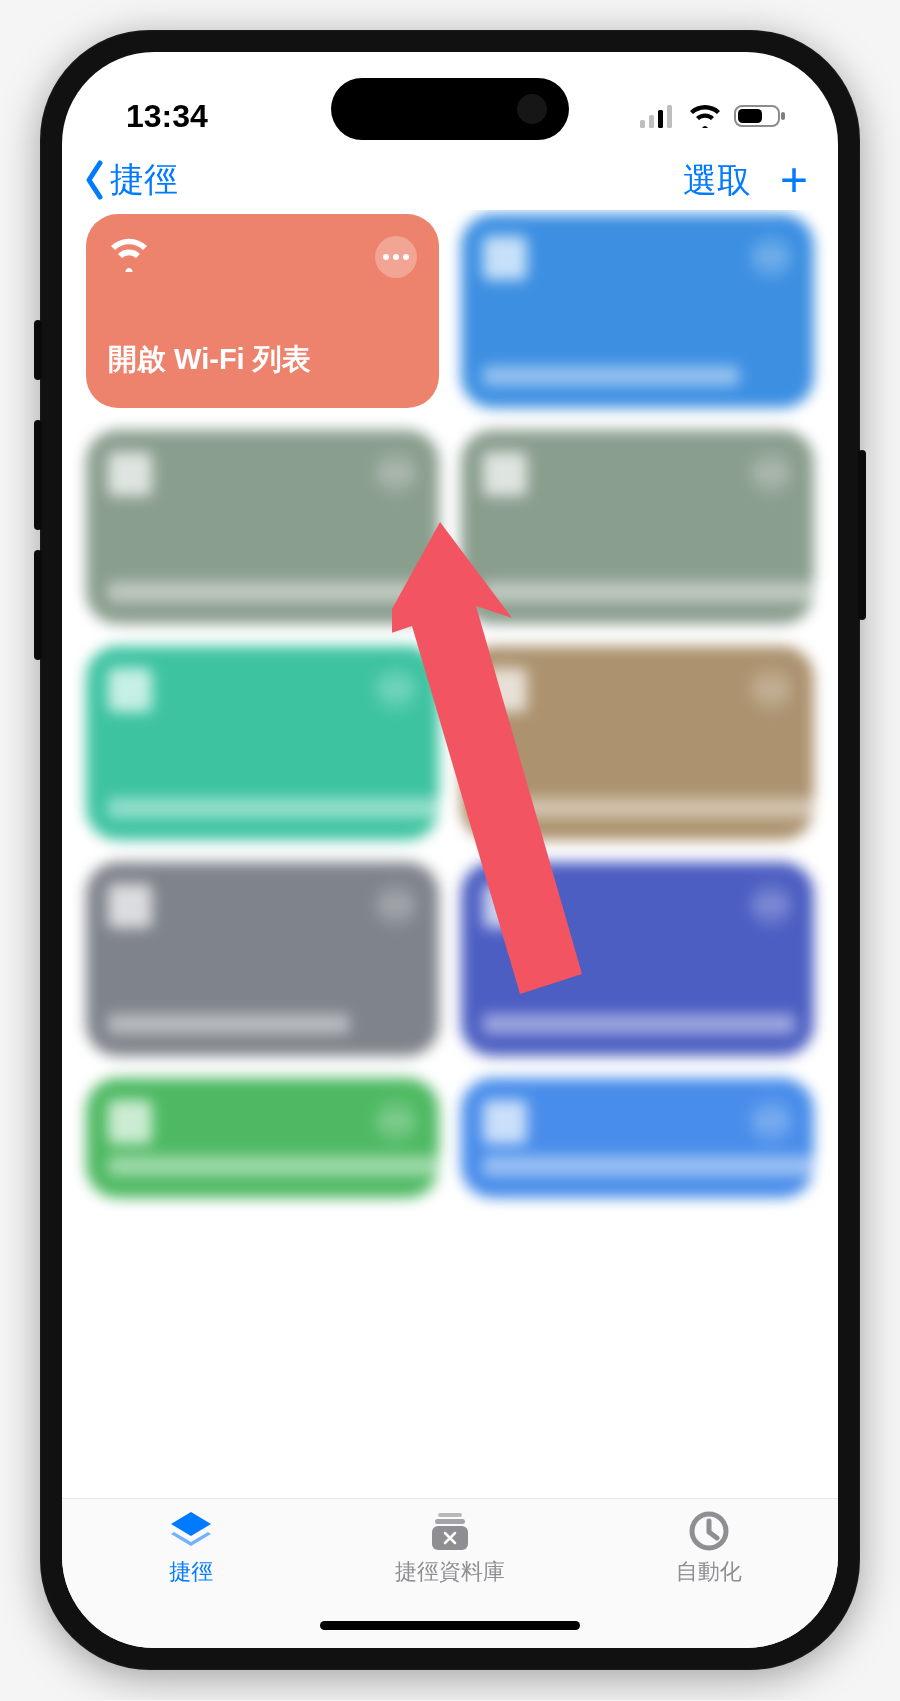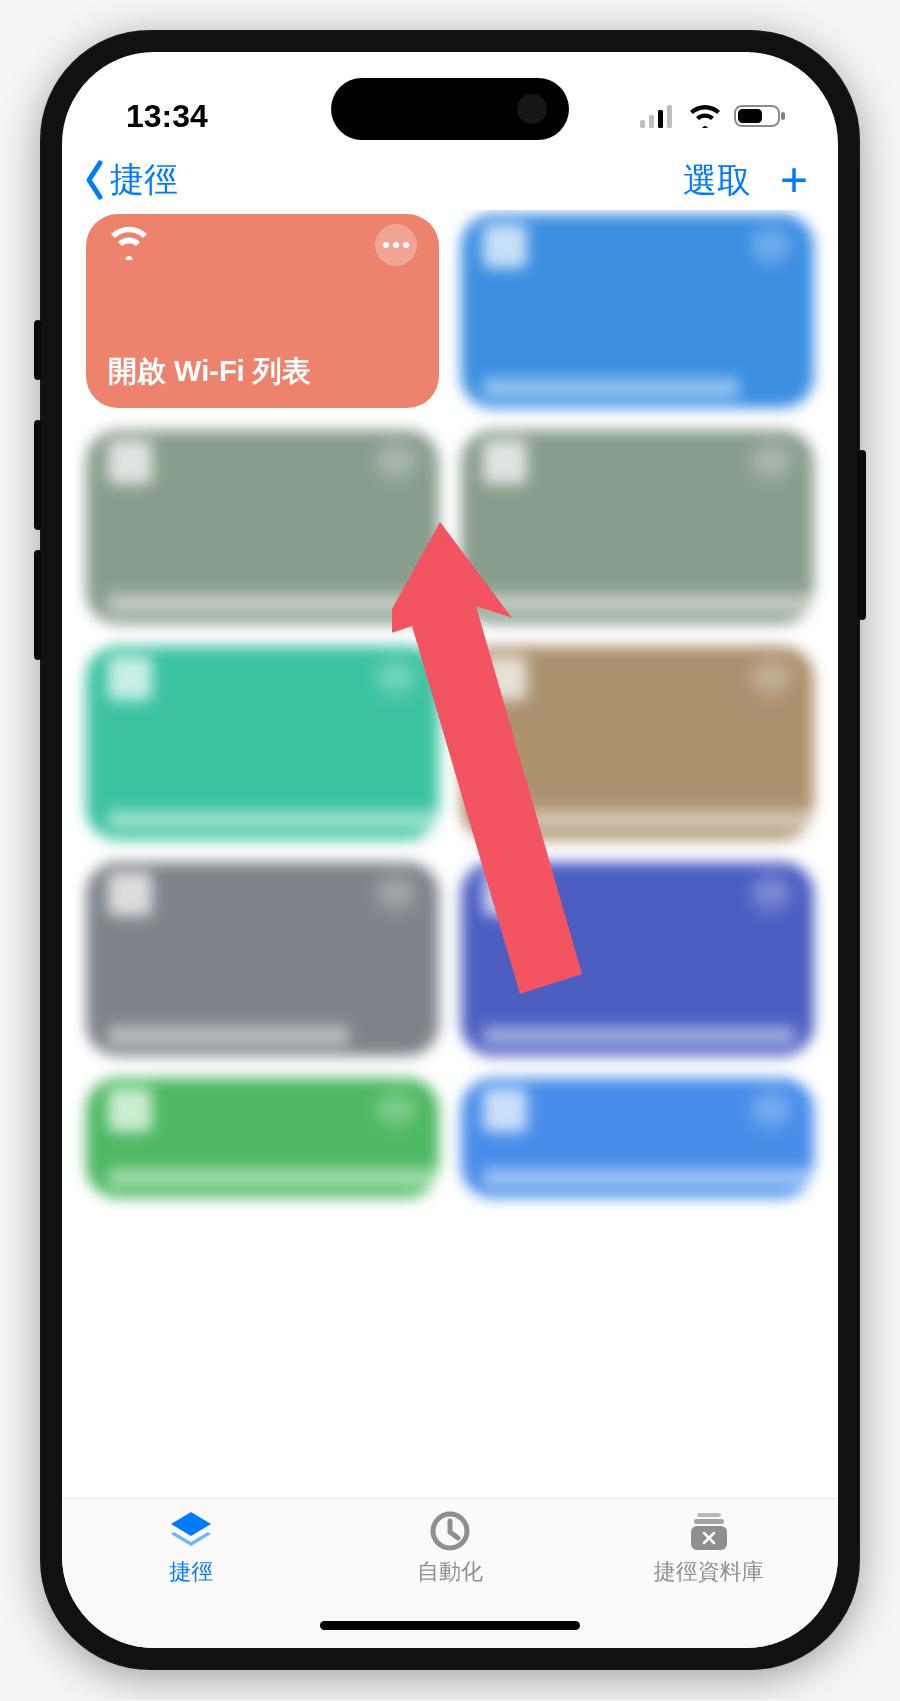--- a/index.html
+++ b/index.html
@@ -68,21 +68,21 @@
     display: grid;
     grid-template-columns: 1fr 1fr;
     grid-auto-rows: 194px;
     gap: 22px;
     overflow: hidden;
   }
   .card {
     border-radius: 32px;
     position: relative;
     color: #fff;
-    padding: 10px 22px;
+    padding: 22px 22px;
     display: flex; flex-direction: column; justify-content: space-between;
   }
   .card .top { display: flex; justify-content: space-between; align-items: flex-start; }
   .card .more { width: 42px; height: 42px; border-radius: 50%; background: rgba(255,255,255,0.28); display: flex; align-items: center; justify-content: center; gap: 4px; }
   .card .more span { width: 6px; height: 6px; background: #fff; border-radius: 50%; }
   .card .label { font-size: 29px; font-weight: 600; padding-bottom: 6px; }
   .card.pixelated { filter: blur(7px) contrast(1.02); image-rendering: pixelated; }
   .pix-icon { width: 44px; height: 44px; background: rgba(255,255,255,0.7); border-radius: 6px; }
   .pix-text { height: 20px; background: rgba(255,255,255,0.45); border-radius: 3px; }
   .tab-bar {
@@ -277,34 +277,34 @@
     <div class="tab-bar">
       <div class="tab active">
         <svg class="ticon" viewBox="0 0 48 44">
           <path d="M24 3 L44 15 L24 27 L4 15 Z" fill="#007aff"></path>
           <path d="M7 23 L24 33 L41 23 L44 25 L24 37 L4 25 Z" fill="#007aff" opacity="0.55"></path>
         </svg>
         <span>捷徑</span>
       </div>
       <div class="tab">
         <svg class="ticon" viewBox="0 0 48 44">
-          <circle cx="24" cy="22" r="17" fill="none" stroke="#8e8e93" stroke-width="5"></circle>
-          <path d="M24 12 L24 23 L32 29" fill="none" stroke="#8e8e93" stroke-width="5" stroke-linecap="round"></path>
-        </svg>
-        <span>自動化</span>
-      </div>
-      <div class="tab">
-        <svg class="ticon" viewBox="0 0 48 44">
           <rect x="12" y="4" width="24" height="4" rx="2" fill="#8e8e93" opacity="0.6"></rect>
           <rect x="9" y="10" width="30" height="5" rx="2.5" fill="#8e8e93" opacity="0.8"></rect>
           <rect x="6" y="17" width="36" height="24" rx="6" fill="#8e8e93"></rect>
           <path d="M19 24 l5 5 l-5 5 M29 24 l-5 5 l5 5" stroke="#fff" stroke-width="2.5" fill="none" stroke-linecap="round"></path>
         </svg>
         <span>捷徑資料庫</span>
       </div>
+      <div class="tab">
+        <svg class="ticon" viewBox="0 0 48 44">
+          <circle cx="24" cy="22" r="17" fill="none" stroke="#8e8e93" stroke-width="5"></circle>
+          <path d="M24 12 L24 23 L32 29" fill="none" stroke="#8e8e93" stroke-width="5" stroke-linecap="round"></path>
+        </svg>
+        <span>自動化</span>
+      </div>
       <div class="home-ind"></div>
     </div>
 
     <svg class="arrow-overlay" viewBox="0 0 200 520">  
         <polygon fill="#f25561" points="48,0 120,96 84,84 190,452 128,472 20,104 -16,116"></polygon>
       </svg>
 
   </div>
 </div>
 

